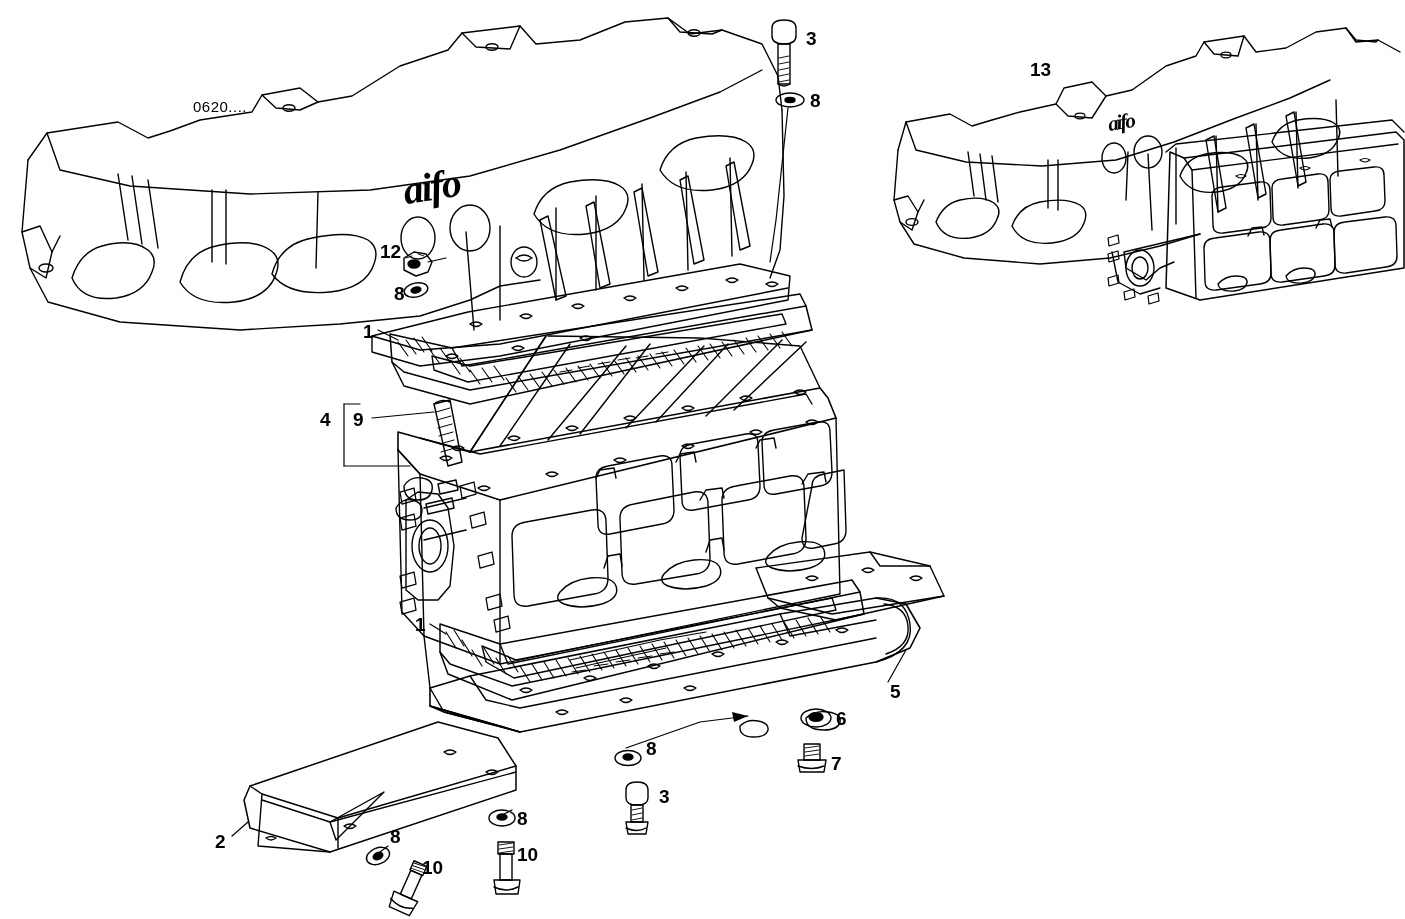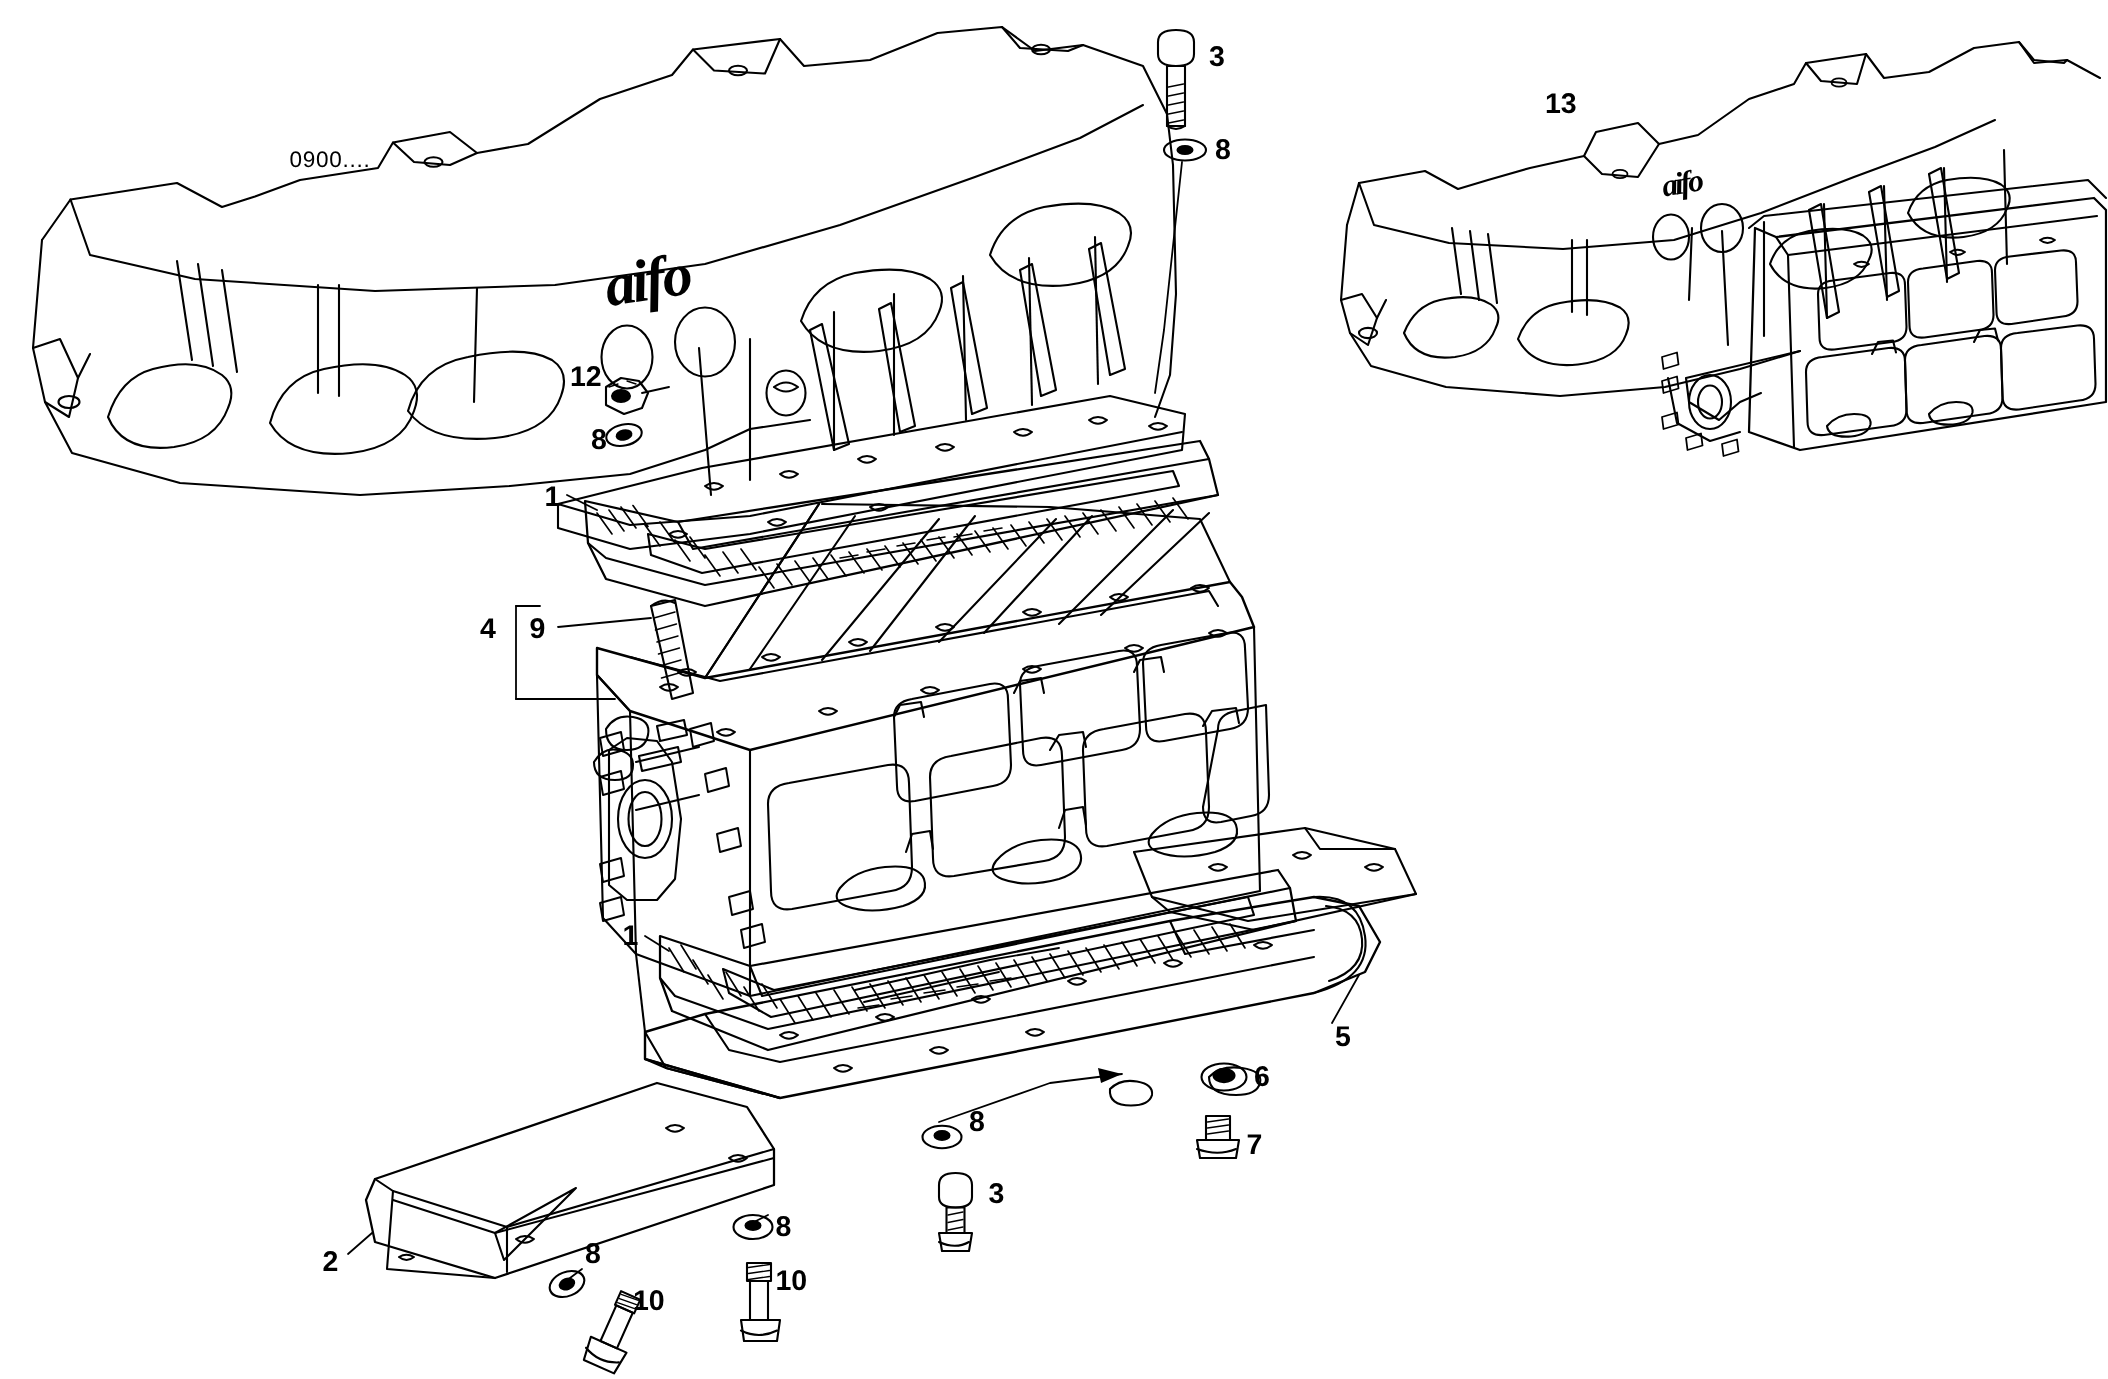--- a/index.html
+++ b/index.html
@@ -565,21 +565,21 @@
 
       <path d="M388 846 L380 852"></path>
       <path d="M512 810 L504 814"></path>
 
       <path d="M570 660 L660 640 L706 632"></path>
       <path d="M576 668 L666 648"></path>
     </g>
 
   </svg>
 
-  <div class="partcode" style="left:193px; top:98px;">0900....</div>
+  <div class="partcode" style="left:193px; top:98px;">0620....</div>
 
   <div class="logo logo-main" style="left:403px; top:163px;">aifo</div>
 
   <div class="logo logo-small" style="left:1108px; top:110px;">aifo</div>
 
   <div class="callout" style="left:806px; top:29px;">3</div>
   <div class="callout" style="left:810px; top:91px;">8</div>
   <div class="callout" style="left:1030px; top:60px;">13</div>
   <div class="callout" style="left:380px; top:242px;">12</div>
   <div class="callout" style="left:394px; top:284px;">8</div>

